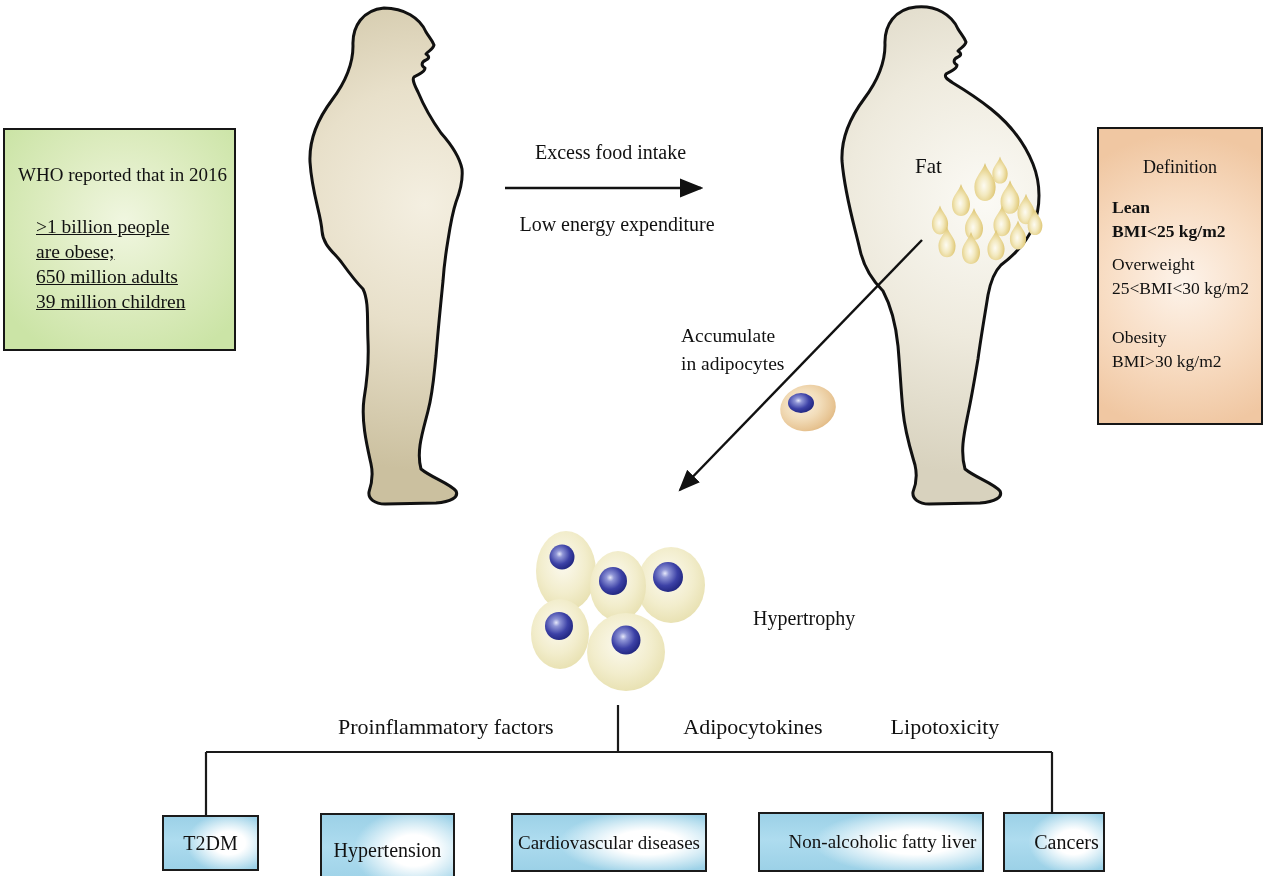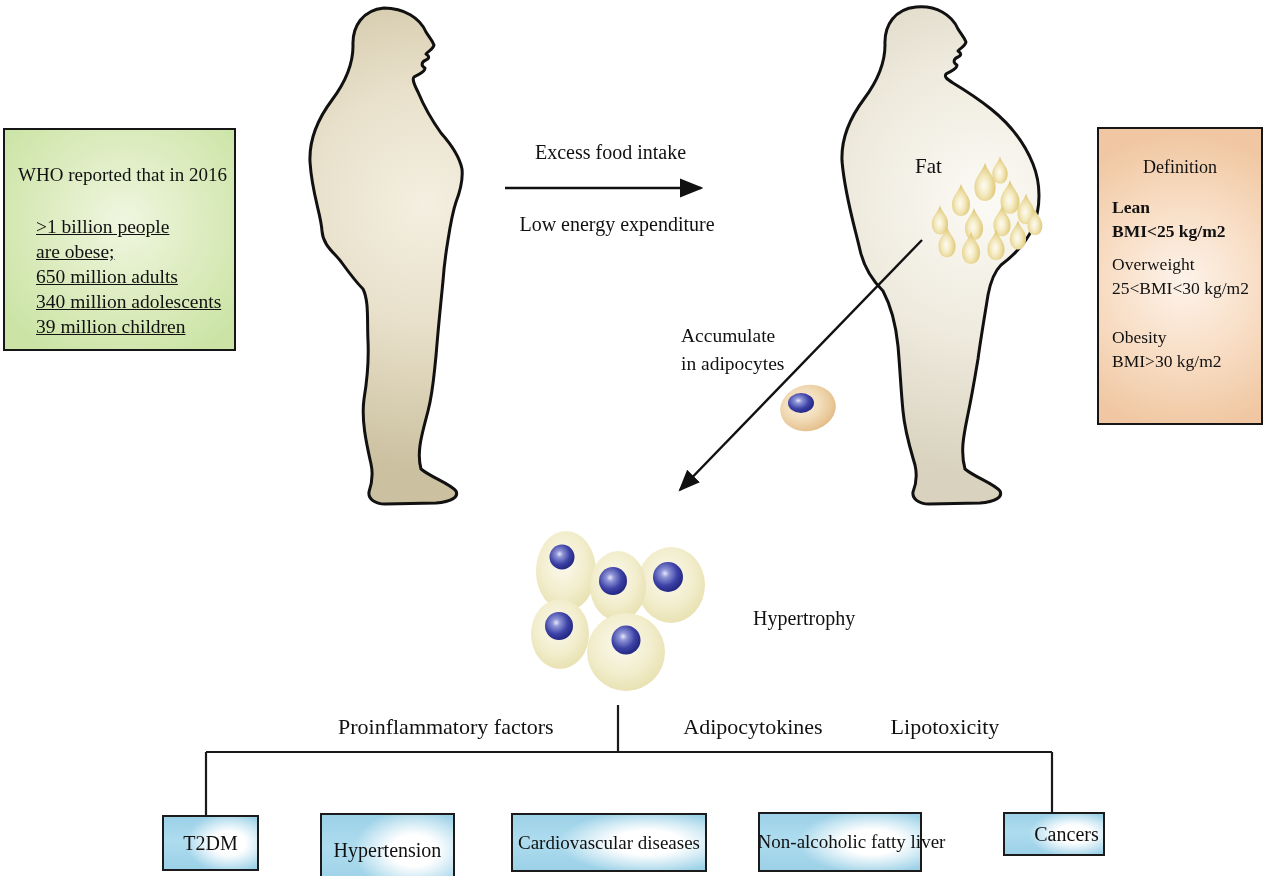--- a/index.html
+++ b/index.html
@@ -51,22 +51,22 @@
     border:2.5px solid #1b1b1b;
     background:
       radial-gradient(ellipse 46% 58% at 70% 50%, #ffffff 0%, #ffffff 38%, rgba(255,255,255,0) 100%),
       linear-gradient(180deg,#9cd1e7 0%,#aedcef 45%,#9cd1e7 100%);
     display:flex;align-items:center;justify-content:center;
     font-size:19px;white-space:nowrap;
   }
   .outcome-0{left:162px;top:815px;width:97px;height:56px;font-size:20px;}
   .outcome-1{left:320px;top:813px;width:135px;height:75px;font-size:20px;}
   .outcome-2{left:511px;top:813px;width:196px;height:59px;}
-  .outcome-3{left:758px;top:812px;width:164px;height:60px;padding-left:23px;}
-  .outcome-4{left:1003px;top:812px;width:102px;height:44px;font-size:20px;padding-left:25px;}
+  .outcome-3{left:758px;top:812px;width:226px;height:60px;padding-left:23px;}
+  .outcome-4{left:1003px;top:812px;width:102px;height:60px;font-size:20px;padding-left:25px;}
 </style>
 </head>
 <body>
 
 <div id="canvas">
 
   <svg id="art" viewBox="0 0 1263 876" xmlns="http://www.w3.org/2000/svg">
     <defs>
       <radialGradient id="leanGrad" gradientUnits="userSpaceOnUse" cx="425" cy="205" r="265">
         <stop offset="0%" stop-color="#f4efe1"></stop>
@@ -170,21 +170,20 @@
 
     <path d="M618,705 V752 M206,752 H1052 M206,752 V816 M1052,752 V813" fill="none" stroke="#1a1a1a" stroke-width="2.2"></path>
   </svg>
 
   <div class="abs who-box">
     <div class="who-title">WHO reported that in 2016</div>
     <div class="who-lines">
       <div>&gt;1 billion people</div>
       <div>are obese;</div>
       <div>650 million adults</div>
-      <div>340 million adolescents</div>
       <div>39 million children</div>
     </div>
   </div>
 
   <div class="abs def-box">
     <div class="def-title">Definition</div>
     <div class="def-entry first">
       <div>Lean</div>
       <div>BMI&lt;25 kg/m2</div>
     </div>

